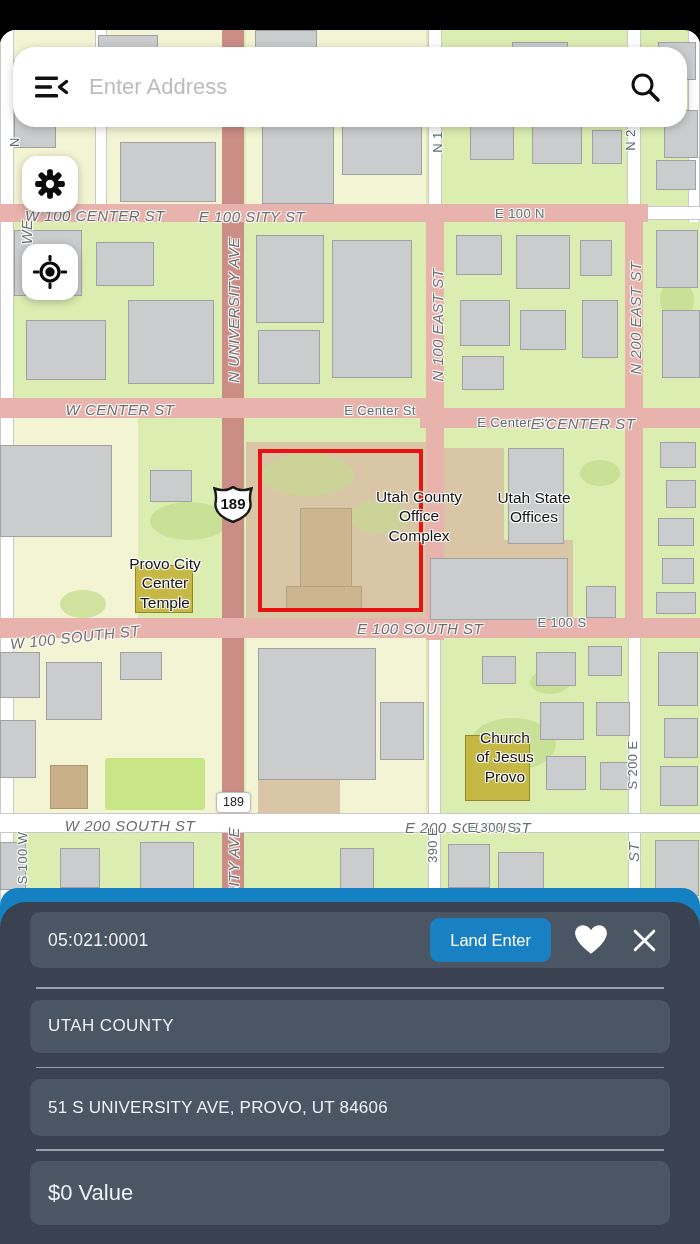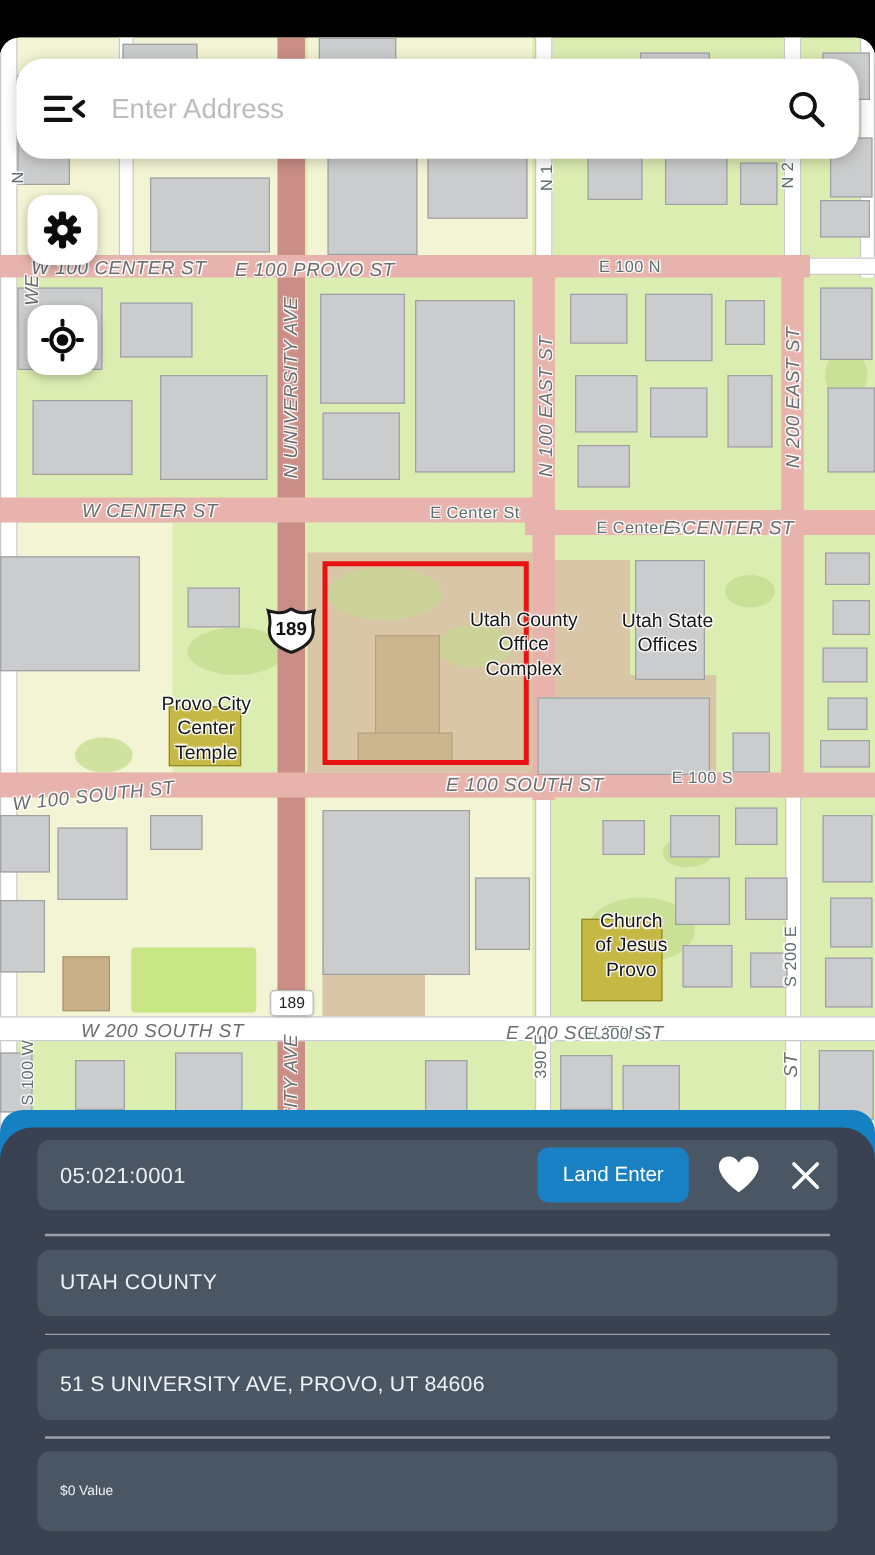--- a/index.html
+++ b/index.html
@@ -63,21 +63,21 @@
   #land-info-btn{background:#1a80c4;color:#fff;border:none;border-radius:9px;height:44px;
        padding:0 20px;font-size:16.5px;font-family:"Liberation Sans",sans-serif;cursor:pointer;}
   .icon-btn{background:none;border:none;padding:0;margin-left:22px;cursor:pointer;display:flex;align-items:center;}
   .divider{height:1.5px;background:#99a0a9;margin:0 6px;border:none;}
   .d1{margin-top:19px;margin-bottom:11px;}
   .d2{margin-top:14px;margin-bottom:11px;}
   .d3{margin-top:13px;margin-bottom:10px;}
   #card-county{height:53px;padding:0 18px;font-size:17px;letter-spacing:.4px;}
   #card-address{height:57px;padding:0 18px;font-size:17px;letter-spacing:.2px;}
   #bottom-row{display:flex;gap:10px;height:64px;}
-  #bottom-row .card{flex:1;padding:0 18px;font-size:11px;}
+  #bottom-row .card{flex:1;padding:0 18px;font-size:22px;}
 </style>
 </head>
 <body>
 
 <div id="status-bar"></div>
 
 <div id="map">
   <div id="map-regions">
       <div class="blk pale" style="left: 14px; top: 0px; width: 208px; height: 174px;"></div>
       <div class="blk pale" style="left: 246px; top: 0px; width: 180px; height: 174px;"></div>
@@ -186,22 +186,22 @@
       <div class="bld" style="left: 655px; top: 810px; width: 44px; height: 56px;"></div>
       <div class="bld tanb" style="left: 300px; top: 478px; width: 52px; height: 92px;"></div>
       <div class="bld tanb" style="left: 286px; top: 556px; width: 76px; height: 26px;"></div>
       <div class="bld olive" style="left: 135px; top: 535px; width: 58px; height: 48px;"></div>
       <div class="bld olive" style="left: 465px; top: 705px; width: 65px; height: 66px;"></div>
       <div class="bld tanb" style="left: 50px; top: 735px; width: 38px; height: 44px;"></div>
     </div>
   <div id="parcel-outline"></div>
   <div id="map-labels">
       <div class="maplabel lbl-major" style="left: 95px; top: 185px; transform: translate(-50%, -50%) rotate(0deg);">W 100 CENTER ST</div>
-      <div class="maplabel lbl-major" style="left: 252px; top: 186px; transform: translate(-50%, -50%) rotate(0deg);">E 100 PROVO ST</div>
-      <div class="maplabel lbl-minor" style="left: 504px; top: 183px; transform: translate(-50%, -50%) rotate(0deg);">E 100 N</div>
+      <div class="maplabel lbl-major" style="left: 252px; top: 186px; transform: translate(-50%, -50%) rotate(0deg);">E 100 SITY ST</div>
+      <div class="maplabel lbl-minor" style="left: 520px; top: 183px; transform: translate(-50%, -50%) rotate(0deg);">E 100 N</div>
       <div class="maplabel lbl-major" style="left: 233px; top: 280px; transform: translate(-50%, -50%) rotate(-90deg);">N UNIVERSITY AVE</div>
       <div class="maplabel lbl-major" style="left: 437px; top: 295px; transform: translate(-50%, -50%) rotate(-90deg);">N 100 EAST ST</div>
       <div class="maplabel lbl-major" style="left: 635px; top: 288px; transform: translate(-50%, -50%) rotate(-90deg);">N 200 EAST ST</div>
       <div class="maplabel lbl-minor" style="left: 437px; top: 112px; transform: translate(-50%, -50%) rotate(-90deg);">N 1</div>
       <div class="maplabel lbl-minor" style="left: 630px; top: 110px; transform: translate(-50%, -50%) rotate(-90deg);">N 2</div>
       <div class="maplabel lbl-minor" style="left: 14px; top: 112px; transform: translate(-50%, -50%) rotate(-90deg);">N</div>
       <div class="maplabel lbl-major" style="left: 26px; top: 202px; transform: translate(-50%, -50%) rotate(-90deg);">WE</div>
       <div class="maplabel lbl-major" style="left: 120px; top: 379px; transform: translate(-50%, -50%) rotate(0deg);">W CENTER ST</div>
       <div class="maplabel lbl-minor" style="left: 380px; top: 380px; transform: translate(-50%, -50%) rotate(0deg);">E Center St</div>
       <div class="maplabel lbl-minor" style="left: 513px; top: 392px; transform: translate(-50%, -50%) rotate(0deg);">E Center St</div>

